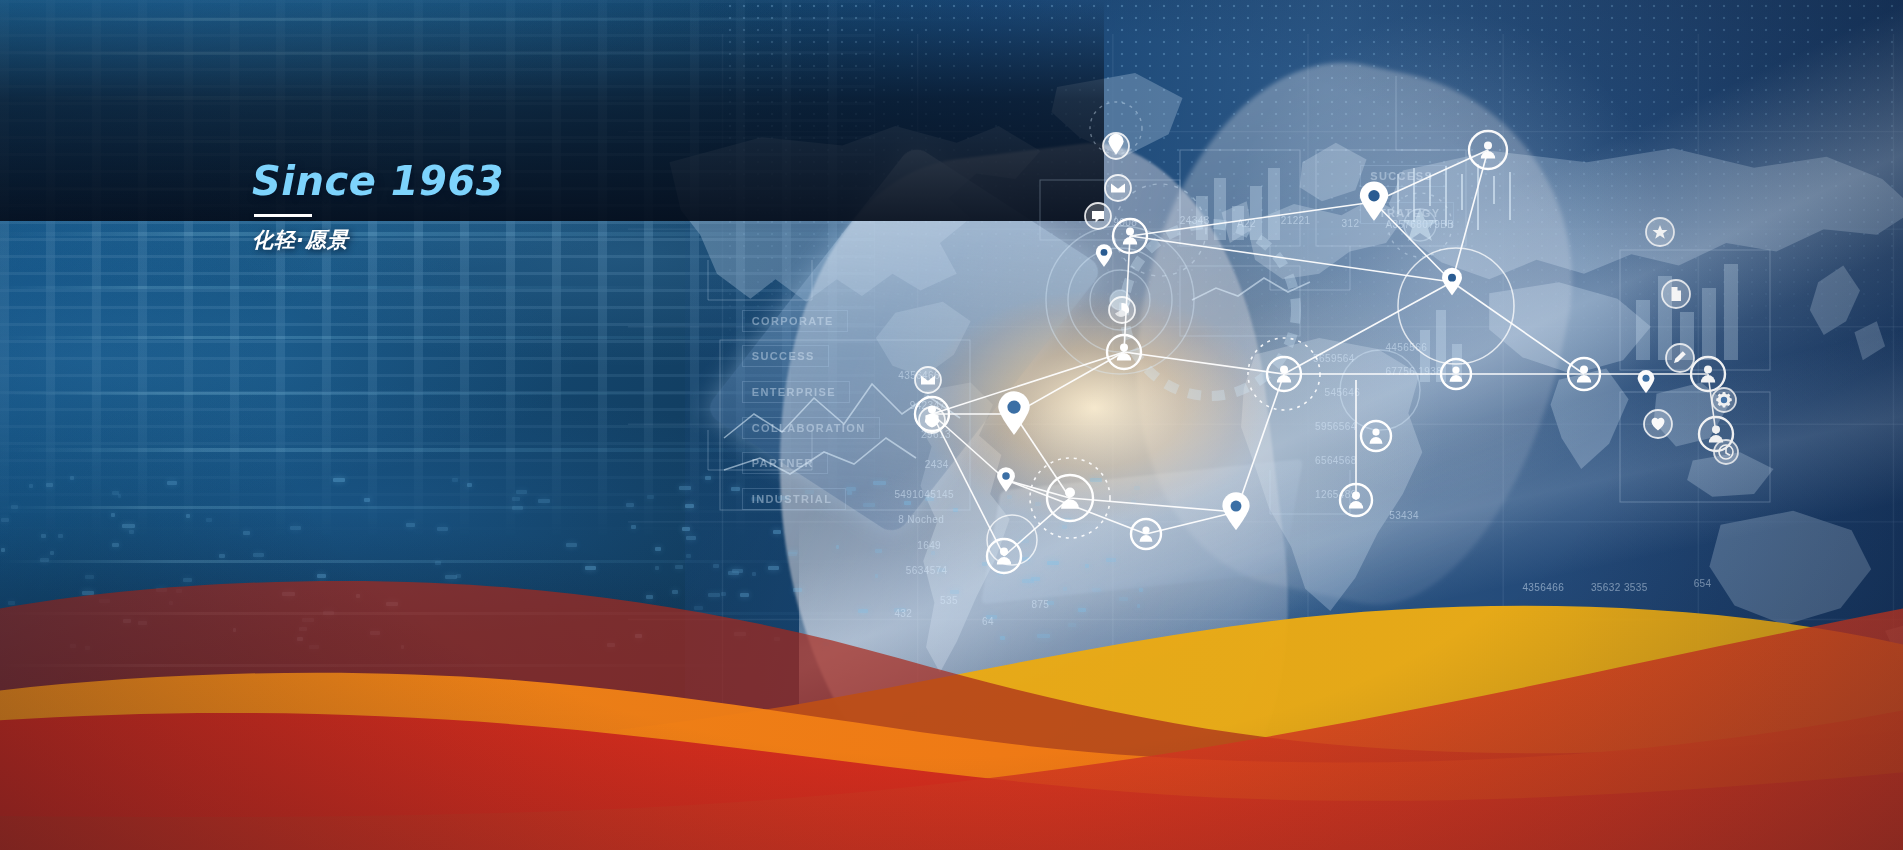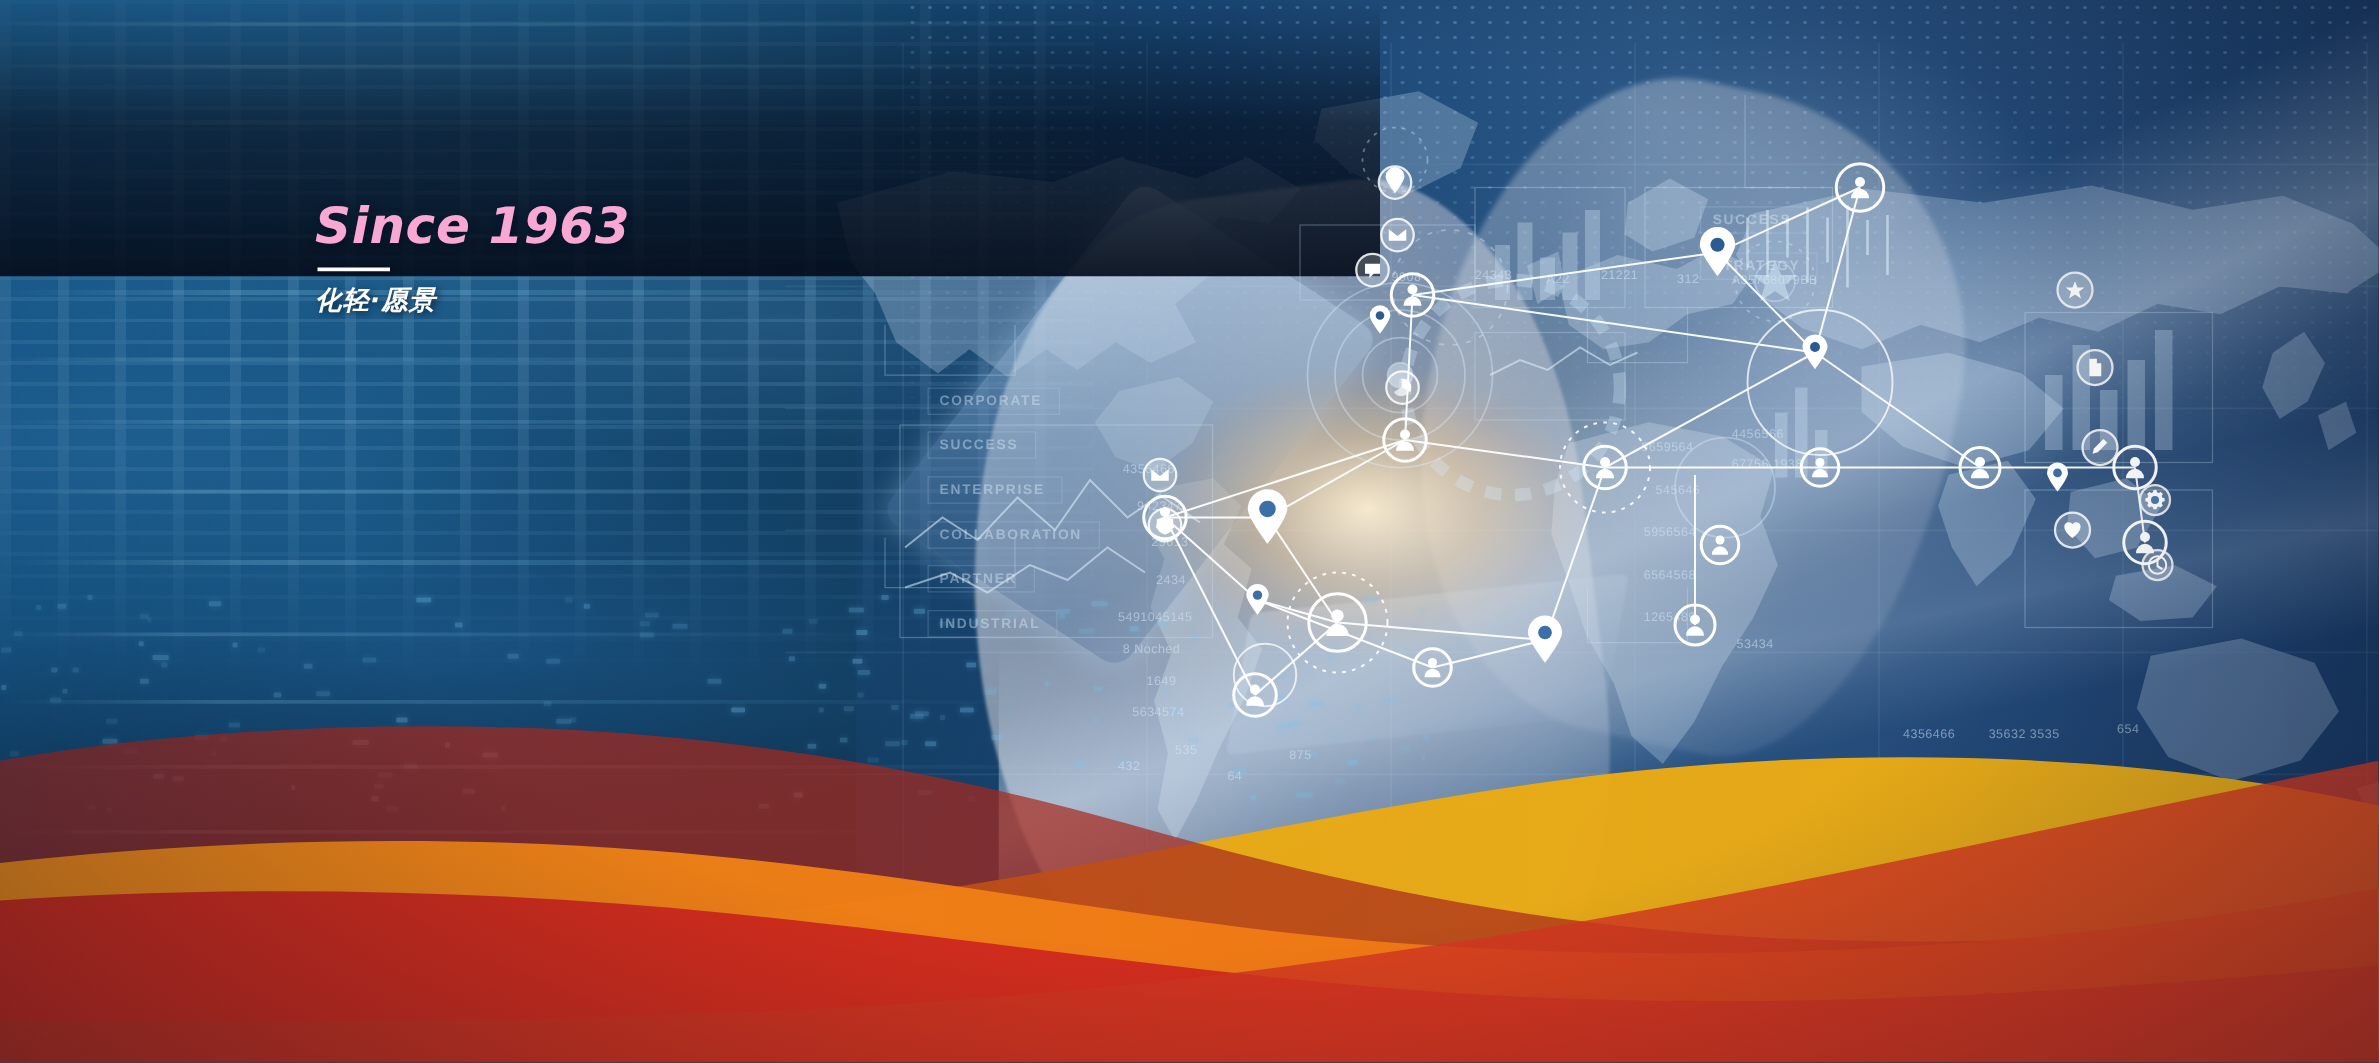--- a/index.html
+++ b/index.html
@@ -190,21 +190,21 @@
     width:820px;
     z-index:40;
   }
   .since {
     font-family:"DejaVu Sans", sans-serif;
     font-style:italic;
     font-weight:700;
     font-size:40px;
     line-height:1.08;
     letter-spacing:.5px;
-    color:#f9a8d4;
+    color:#7dd3fc;
     text-shadow:2px 3px 7px rgba(3,16,36,.70);
     white-space:nowrap;
   }
   .rule {
     width:58px; height:3px;
     background:#ffffff;
     margin:11px 0 9px 2px;
     box-shadow:0 1px 4px rgba(3,16,36,.55);
   }
   .sub {

